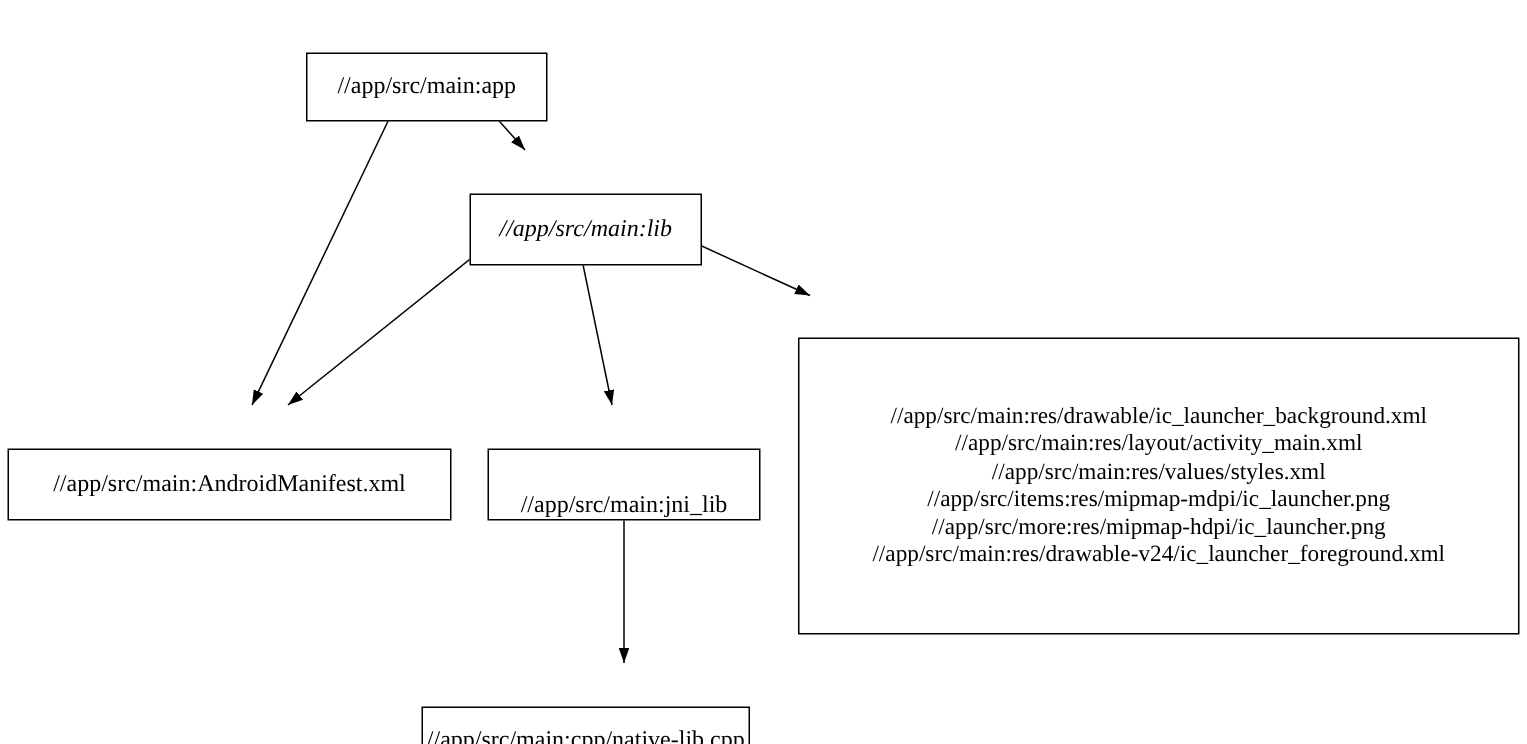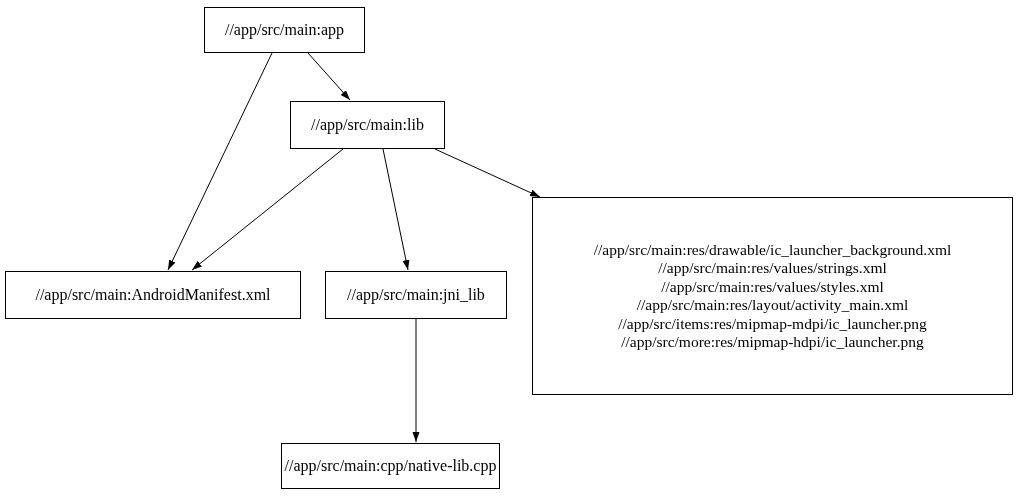--- a/index.html
+++ b/index.html
@@ -21,20 +21,21 @@
     position: absolute;
     box-sizing: border-box;
     border: 1px solid #000000;
     background: #ffffff;
     display: flex;
     align-items: center;
     justify-content: center;
     text-align: center;
     font-size: 16px;
     white-space: nowrap;
+    margin-top: 28px;
   }
   .node.multiline {
     flex-direction: column;
     font-size: 15.5px;
     line-height: 18.5px;
     white-space: nowrap;
   }
 </style>
 </head>
 <body>
@@ -52,38 +53,38 @@
     <line x1="343" y1="149" x2="192" y2="270" stroke="#000000" stroke-width="1" marker-end="url(#arrow)"></line>
     <line x1="383" y1="149" x2="408" y2="270" stroke="#000000" stroke-width="1" marker-end="url(#arrow)"></line>
     <line x1="435" y1="149" x2="540" y2="197" stroke="#000000" stroke-width="1" marker-end="url(#arrow)"></line>
     <line x1="416" y1="319" x2="416" y2="442" stroke="#000000" stroke-width="1" marker-end="url(#arrow)"></line>
   </svg>
 
   <div class="node" style="left:204px; top:7px; width:161px; height:46px;">
     <span>//app/src/main:app</span>
   </div>
 
-  <div class="node" style="left:290px; top:101px; width:155px; height:48px;">
+  <div class="node" style="left:313px; top:101px; width:155px; height:48px;font-style:italic;">
     <span>//app/src/main:lib</span>
   </div>
 
   <div class="node" style="left:5px; top:271px; width:296px; height:48px;">
     <span>//app/src/main:AndroidManifest.xml</span>
   </div>
 
-  <div class="node" style="left:325px; top:271px; width:182px; height:48px;">
+  <div class="node" style="left:325px; top:271px; width:182px; height:48px;align-items:flex-end;">
     <span>//app/src/main:jni_lib</span>
   </div>
 
   <div class="node multiline" style="left:532px; top:197px; width:481px; height:198px;">
     <div>//app/src/main:res/drawable/ic_launcher_background.xml</div>
-    <div>//app/src/main:res/values/strings.xml</div>
+    <div>//app/src/main:res/layout/activity_main.xml</div>
     <div>//app/src/main:res/values/styles.xml</div>
-    <div>//app/src/main:res/layout/activity_main.xml</div>
     <div>//app/src/items:res/mipmap-mdpi/ic_launcher.png</div>
     <div>//app/src/more:res/mipmap-hdpi/ic_launcher.png</div>
+    <div>//app/src/main:res/drawable-v24/ic_launcher_foreground.xml</div>
   </div>
 
   <div class="node" style="left:281px; top:443px; width:219px; height:46px;">
     <span>//app/src/main:cpp/native-lib.cpp</span>
   </div>
 
 </div>
 
 </body></html>

